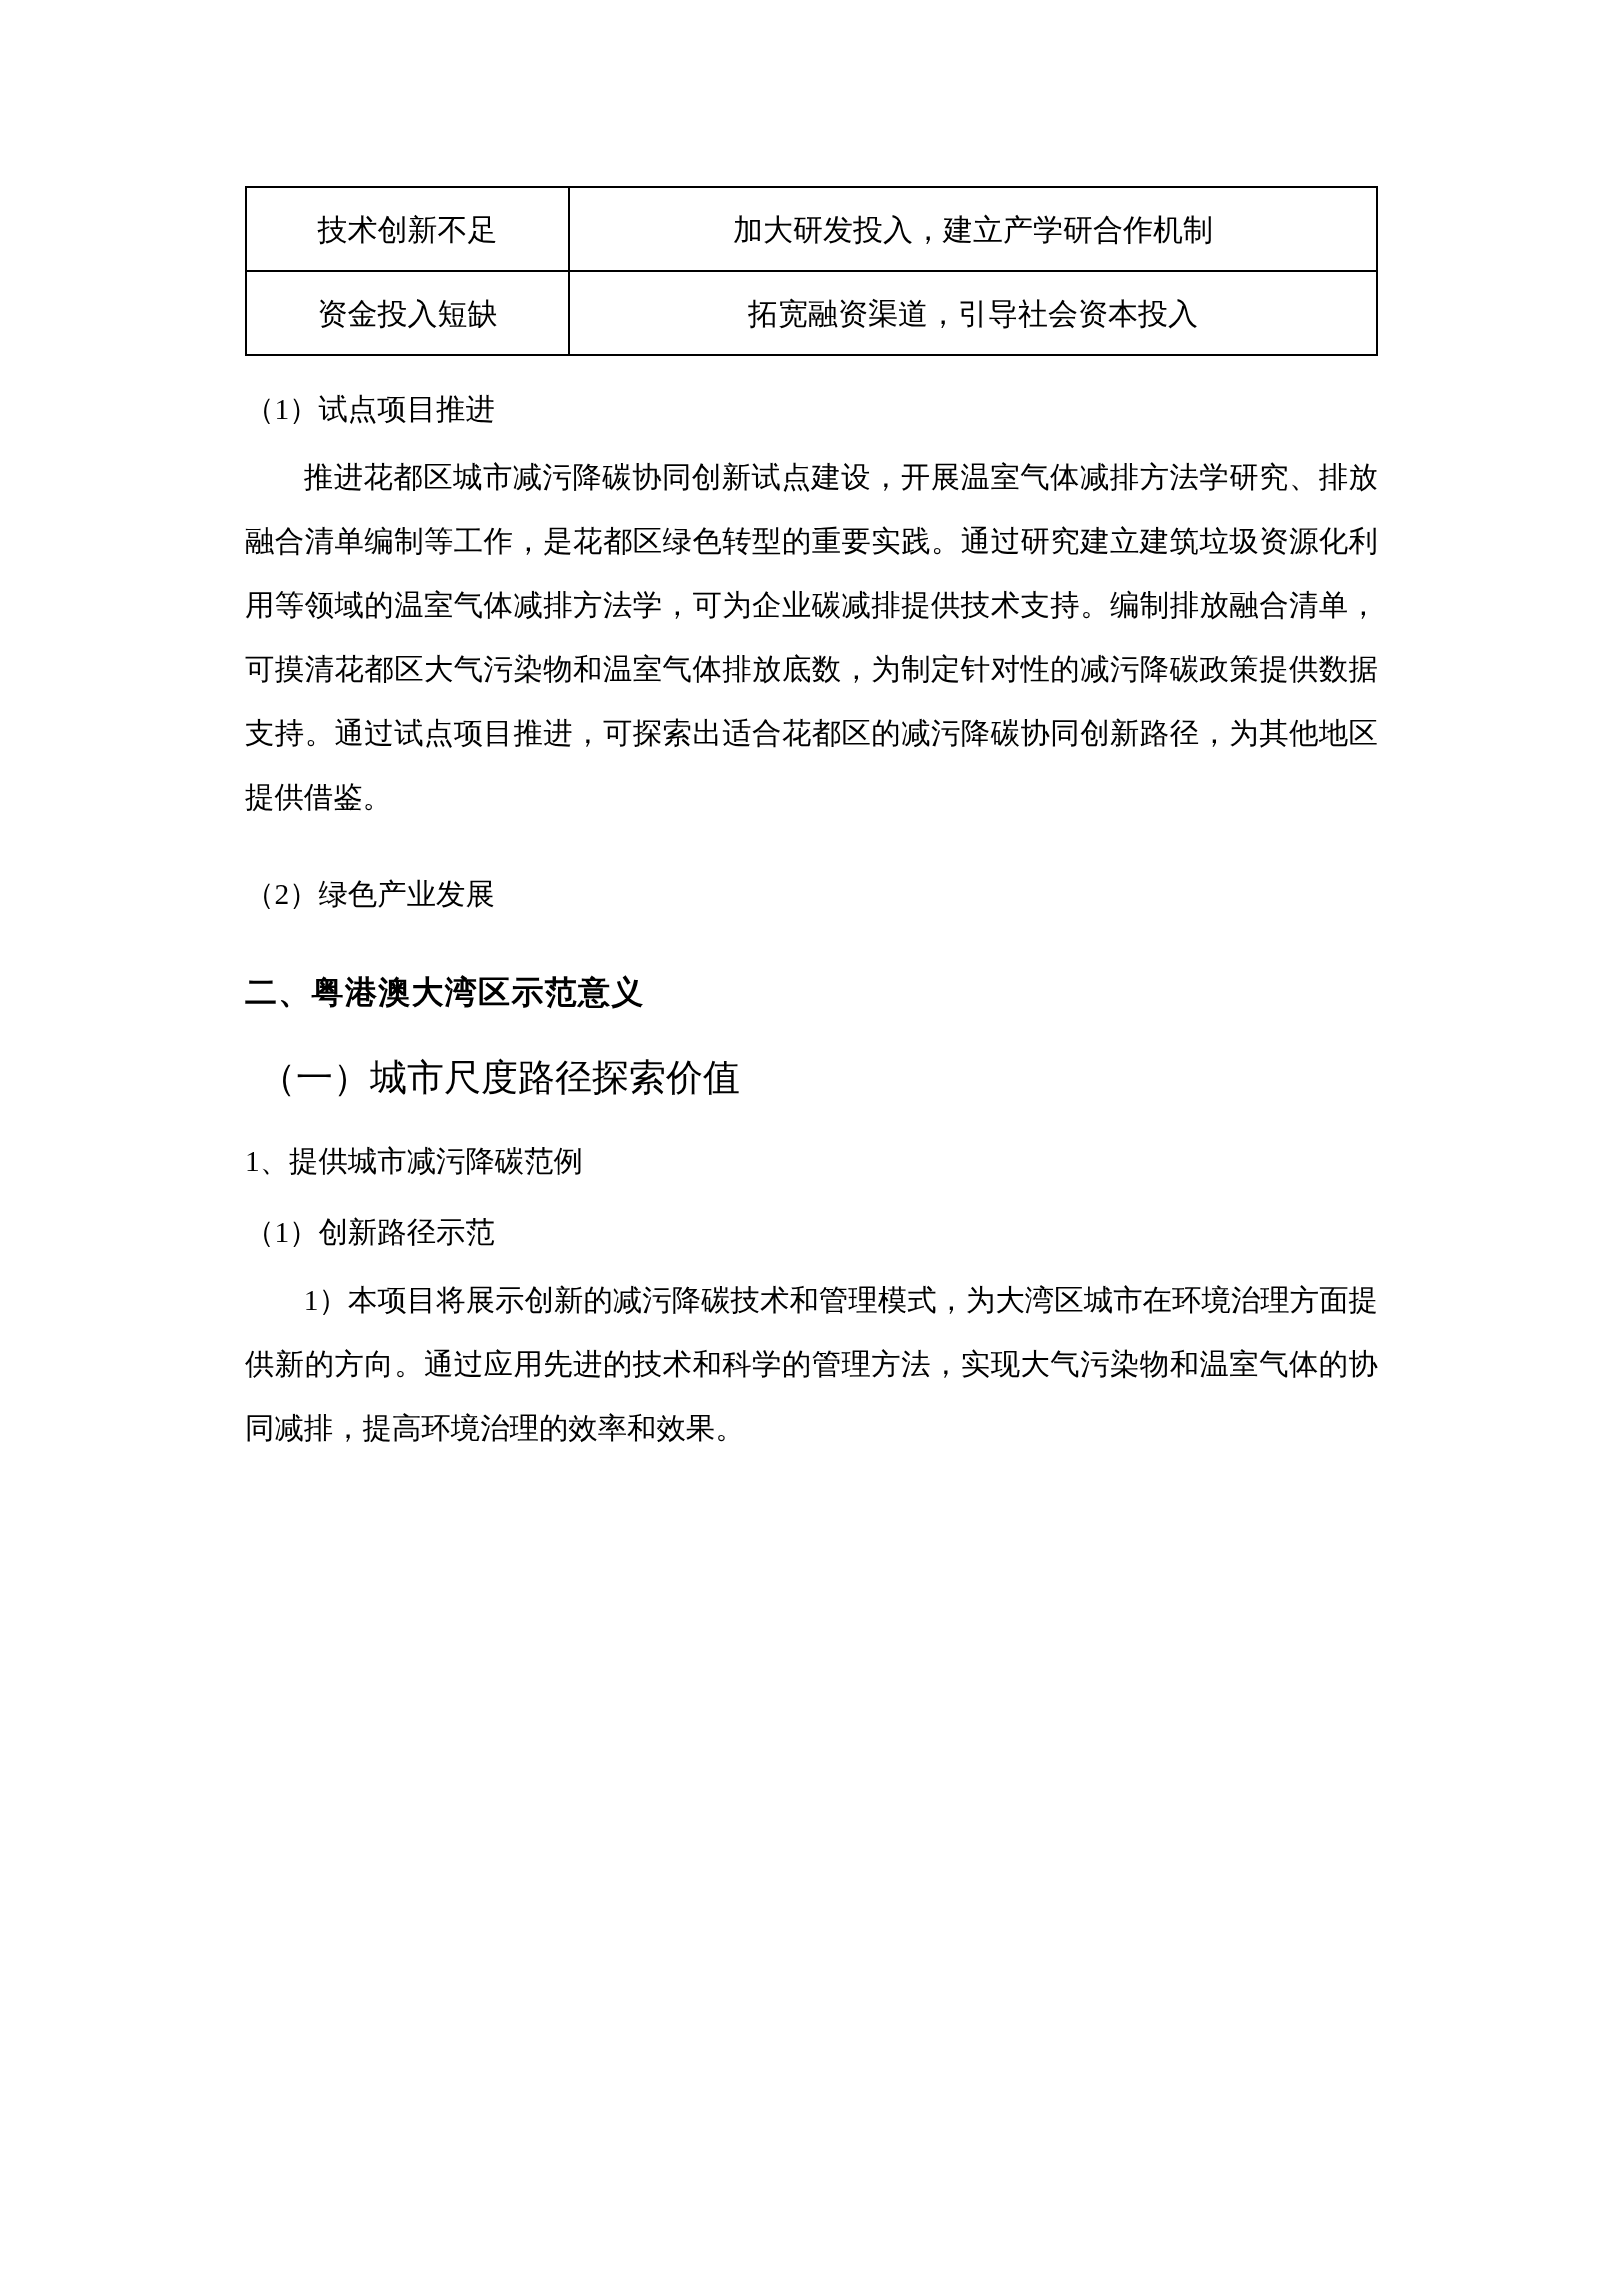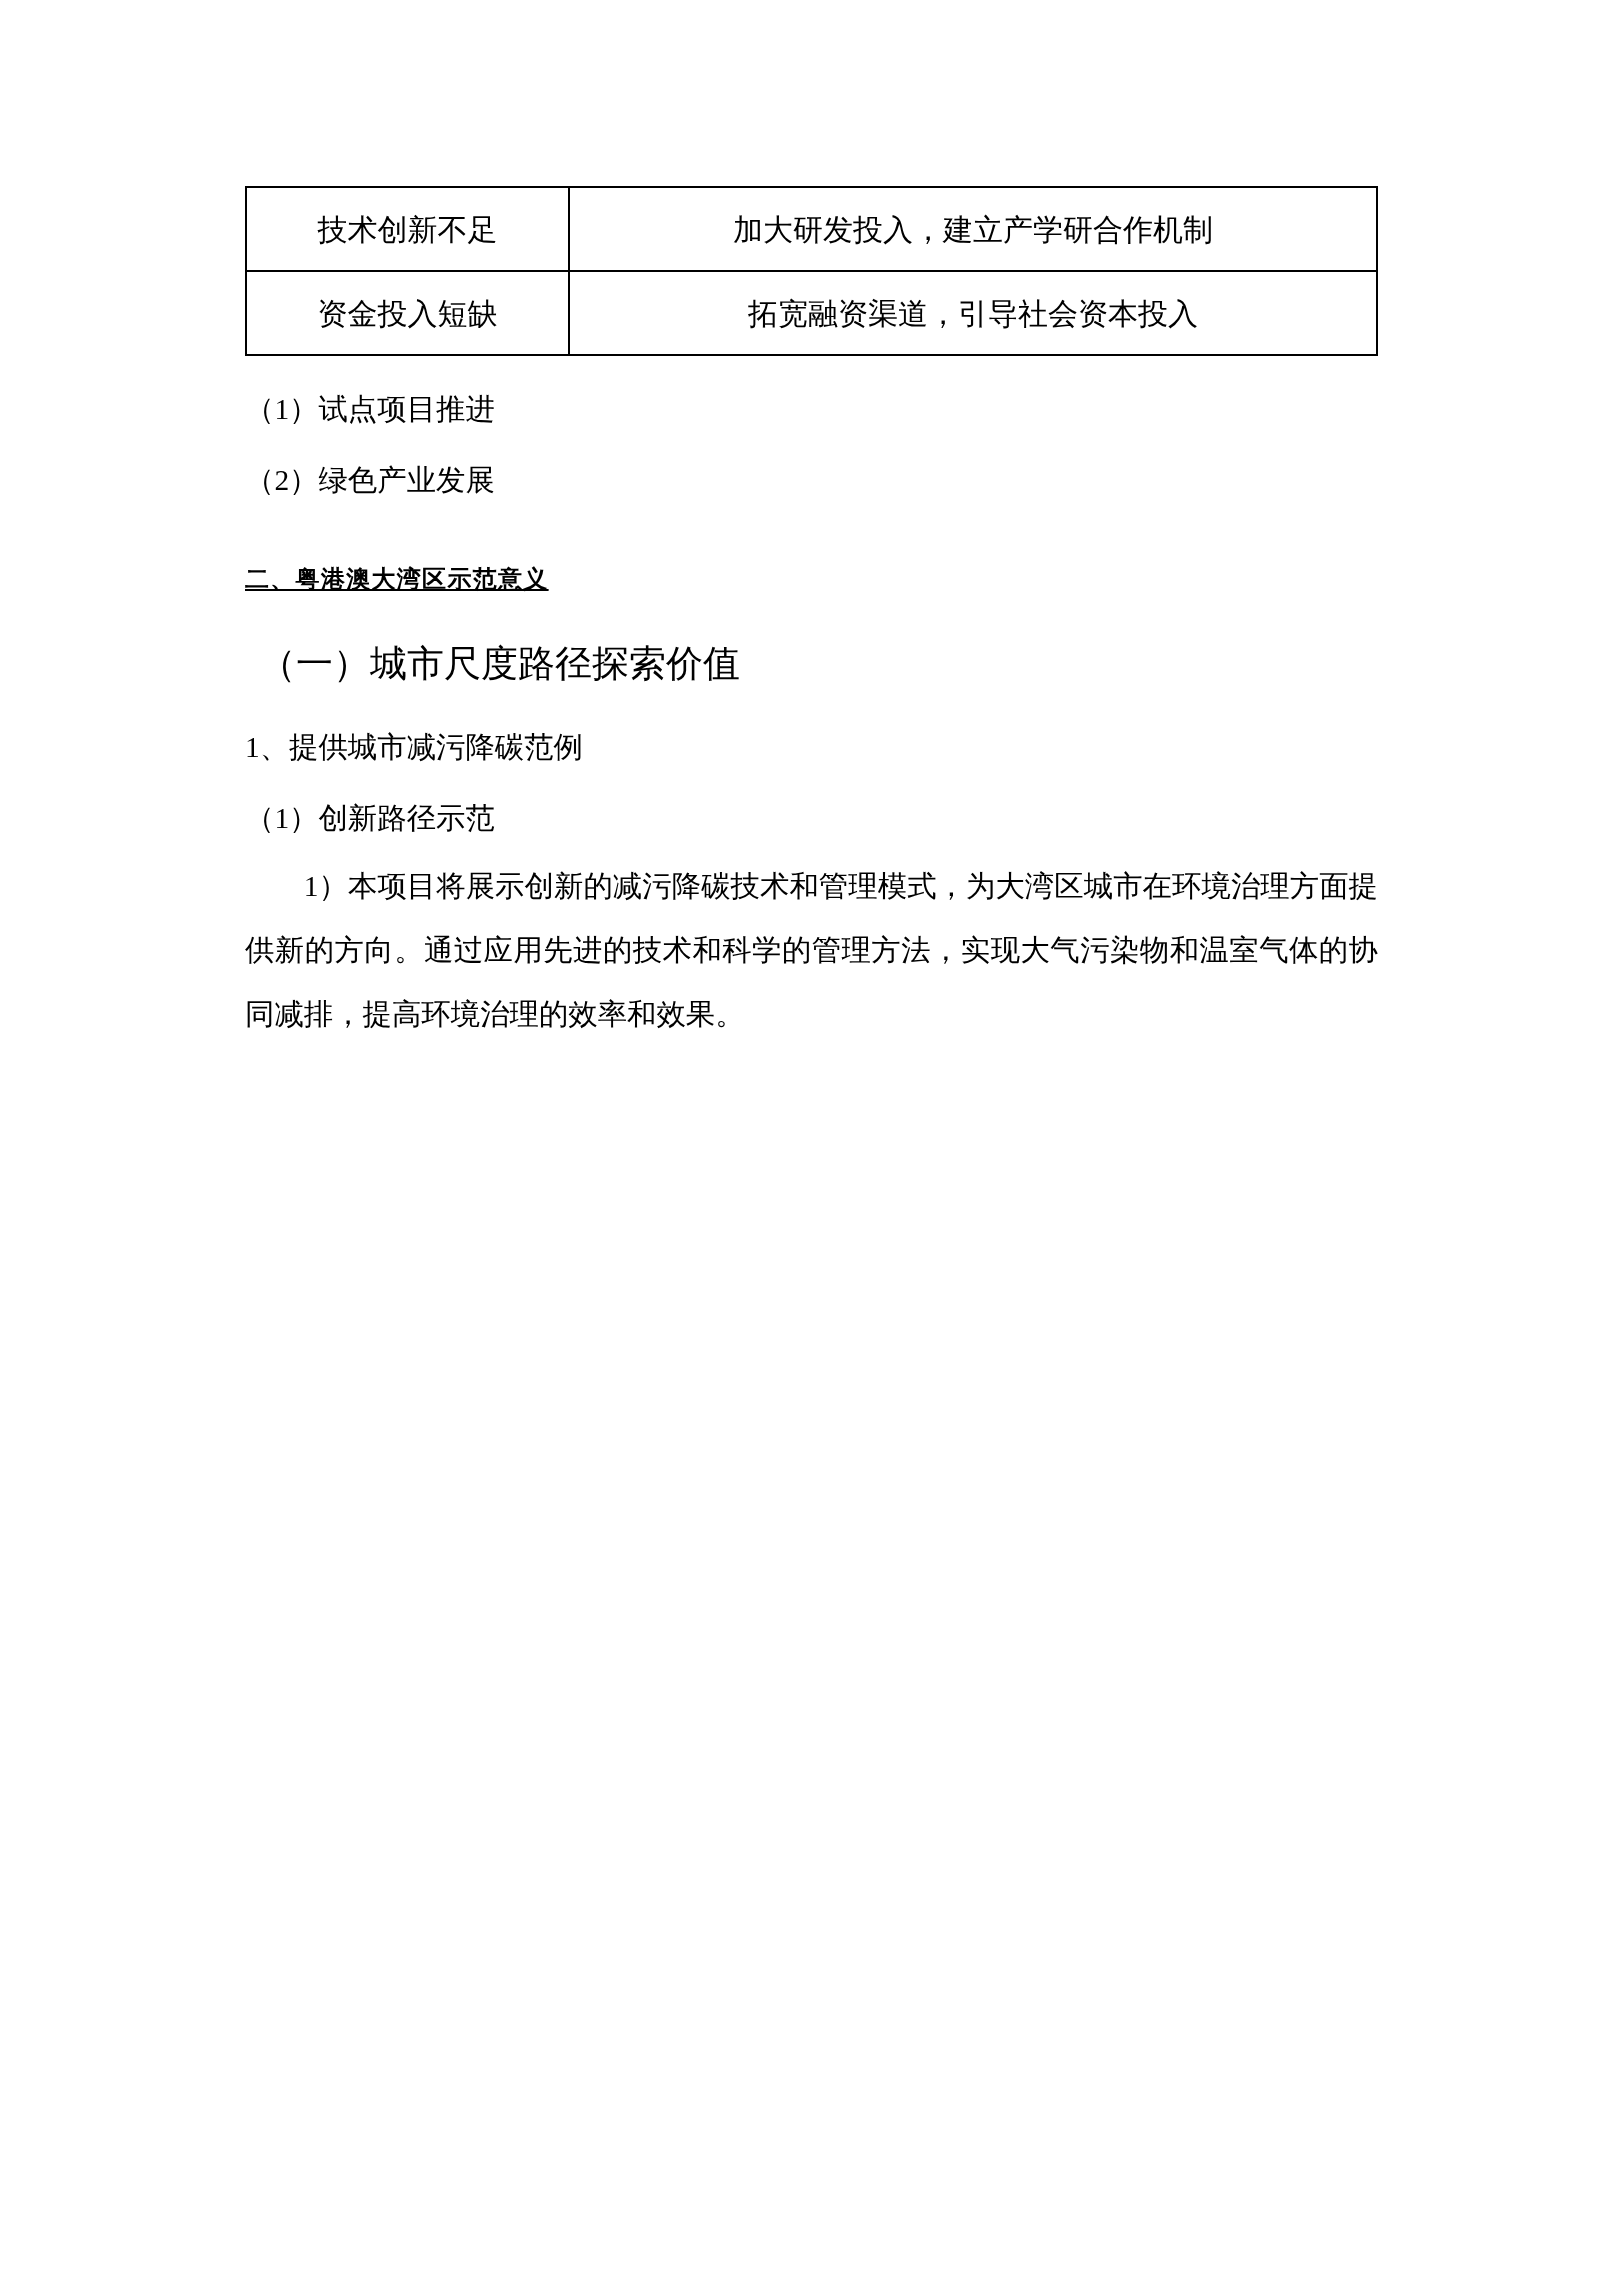--- a/index.html
+++ b/index.html
@@ -49,25 +49,24 @@
     text-align: justify;
     text-indent: 2em;
     margin: 0 0 30px 0;
   }
   .para-last {
     margin-bottom: 0;
   }
   .h2-heading {
     font-family: "Liberation Sans", "DejaVu Sans", sans-serif;
     font-weight: bold;
-    font-size: 24px;
+    font-size: 32px;
     line-height: 73px;
     margin: 26px 0 0 0;
     letter-spacing: 1.3px;
-    text-decoration: underline;
   }
   .h3-heading {
     font-size: 37px;
     line-height: 69px;
     margin: 14px;
     font-weight: normal;
   }
 </style>
 </head>
 <body>
@@ -83,20 +82,21 @@
       <tr>
         <td class="col-problem">资金投入短缺</td>
         <td class="col-measure">拓宽融资渠道，引导社会资本投入</td>
       </tr>
     </tbody>
   </table>
 
 
   <div class="title-line">（1）试点项目推进</div>
 
+  <p class="para">推进花都区城市减污降碳协同创新试点建设，开展温室气体减排方法学研究、排放融合清单编制等工作，是花都区绿色转型的重要实践。通过研究建立建筑垃圾资源化利用等领域的温室气体减排方法学，可为企业碳减排提供技术支持。编制排放融合清单，可摸清花都区大气污染物和温室气体排放底数，为制定针对性的减污降碳政策提供数据支持。通过试点项目推进，可探索出适合花都区的减污降碳协同创新路径，为其他地区提供借鉴。</p>
 
   <div class="title-line">（2）绿色产业发展</div>
 
 
   <div class="h2-heading">二、粤港澳大湾区示范意义</div>
 
   <div class="h3-heading">（一）城市尺度路径探索价值</div>
 
   <div class="title-line">1、提供城市减污降碳范例</div>
 

